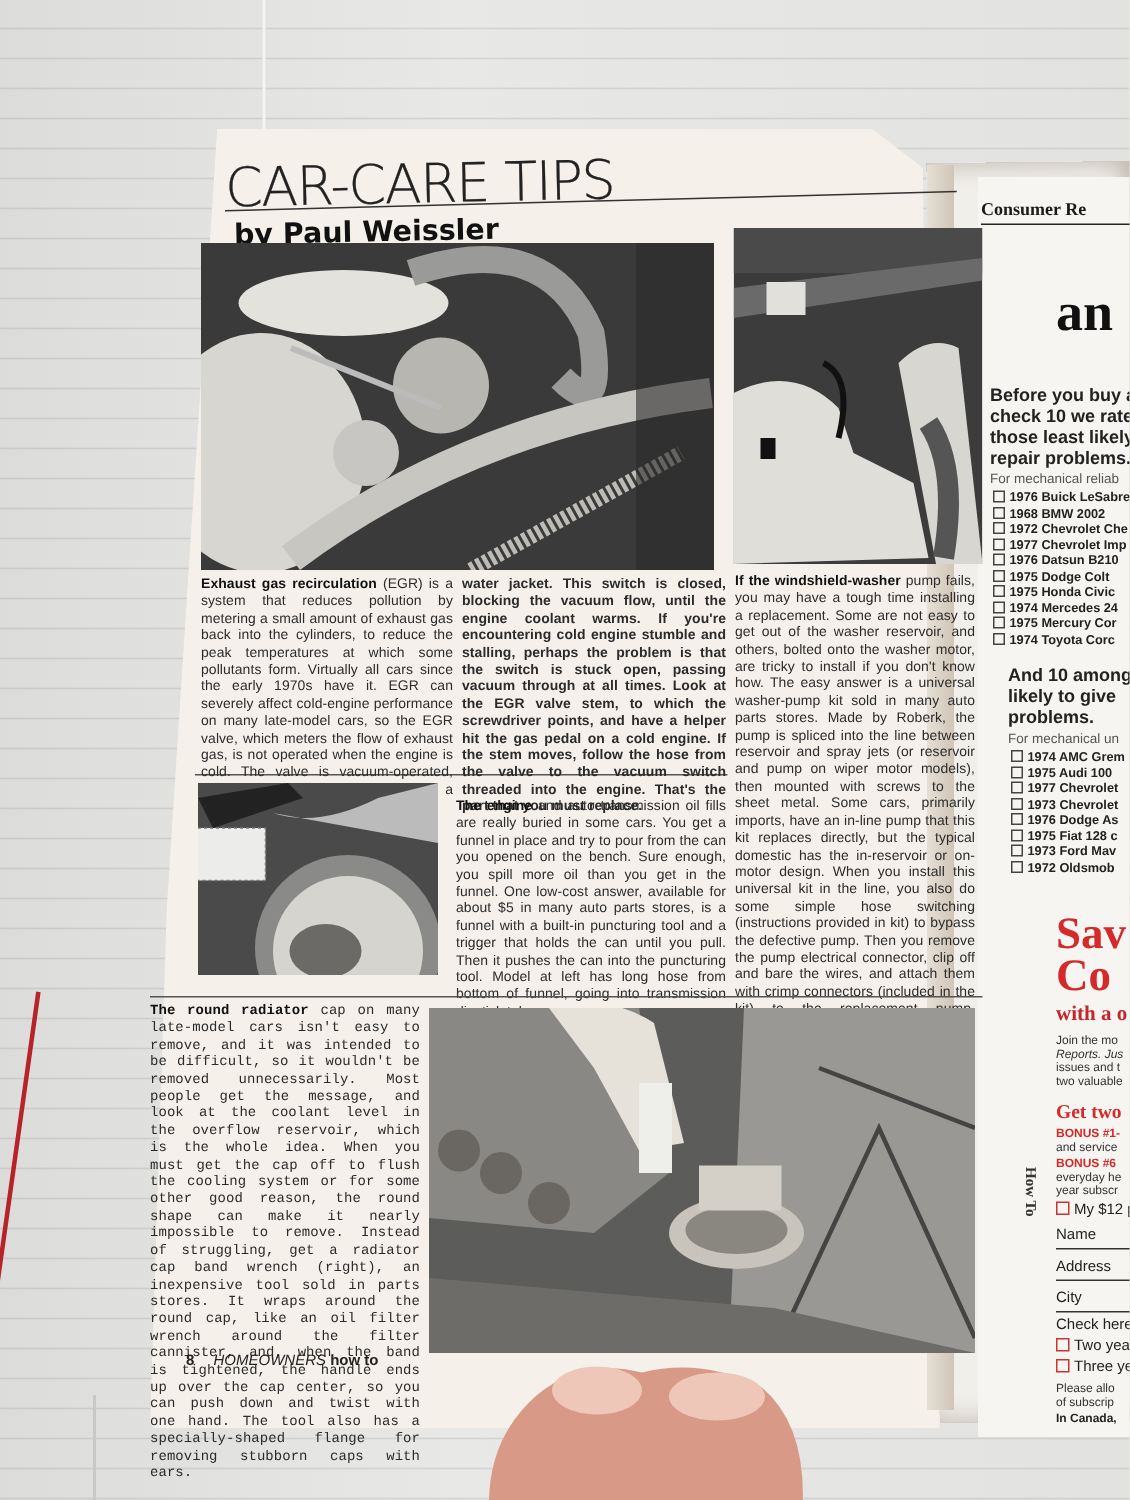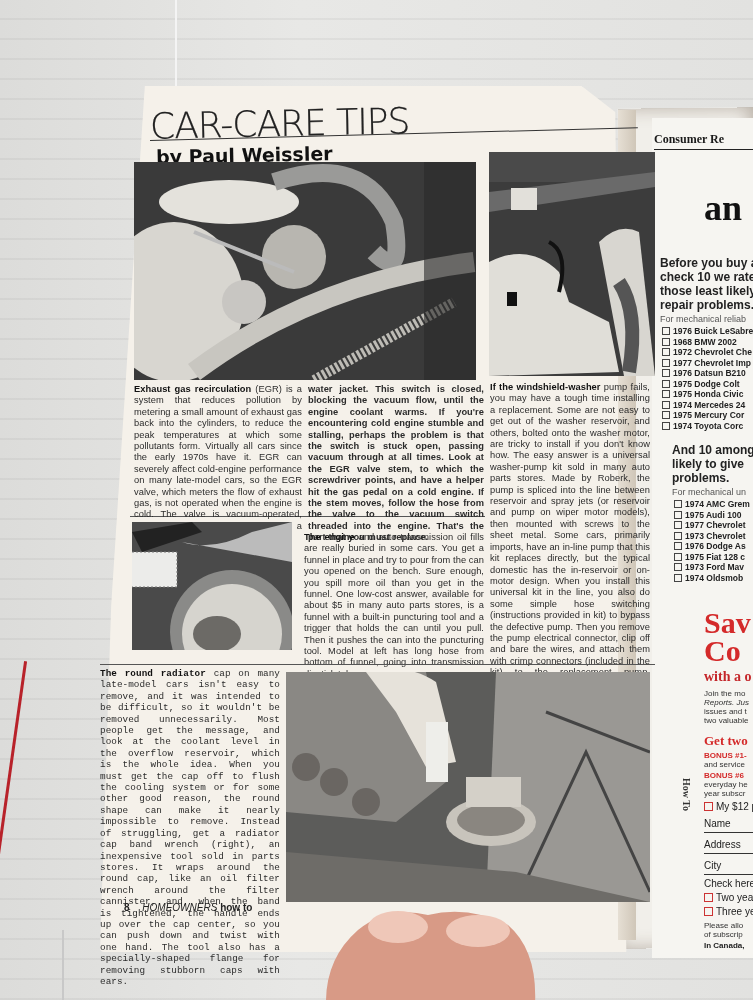--- a/index.html
+++ b/index.html
@@ -118,21 +118,21 @@
   </div>
   <div class="sub2">For mechanical un</div>
   <ul class="l2">
     <li><span class="cb"></span><span>1974 AMC Grem</span></li>
     <li><span class="cb"></span><span>1975 Audi 100</span></li>
     <li><span class="cb"></span><span>1977 Chevrolet</span></li>
     <li><span class="cb"></span><span>1973 Chevrolet</span></li>
     <li><span class="cb"></span><span>1976 Dodge As</span></li>
     <li><span class="cb"></span><span>1975 Fiat 128 c</span></li>
     <li><span class="cb"></span><span>1973 Ford Mav</span></li>
-    <li><span class="cb"></span><span>1974 Oldsmob</span></li>
+    <li><span class="cb"></span><span>1972 Oldsmob</span></li>
   </ul>
   <div class="save">
     <div>Sav</div>
       <div>Co</div>
   </div>
   <div class="witha">with a o</div>
   <div class="join">
     <div>Join the mo</div>
       <div style="font-style:italic">Reports. Jus</div>
       <div>issues and t</div>

